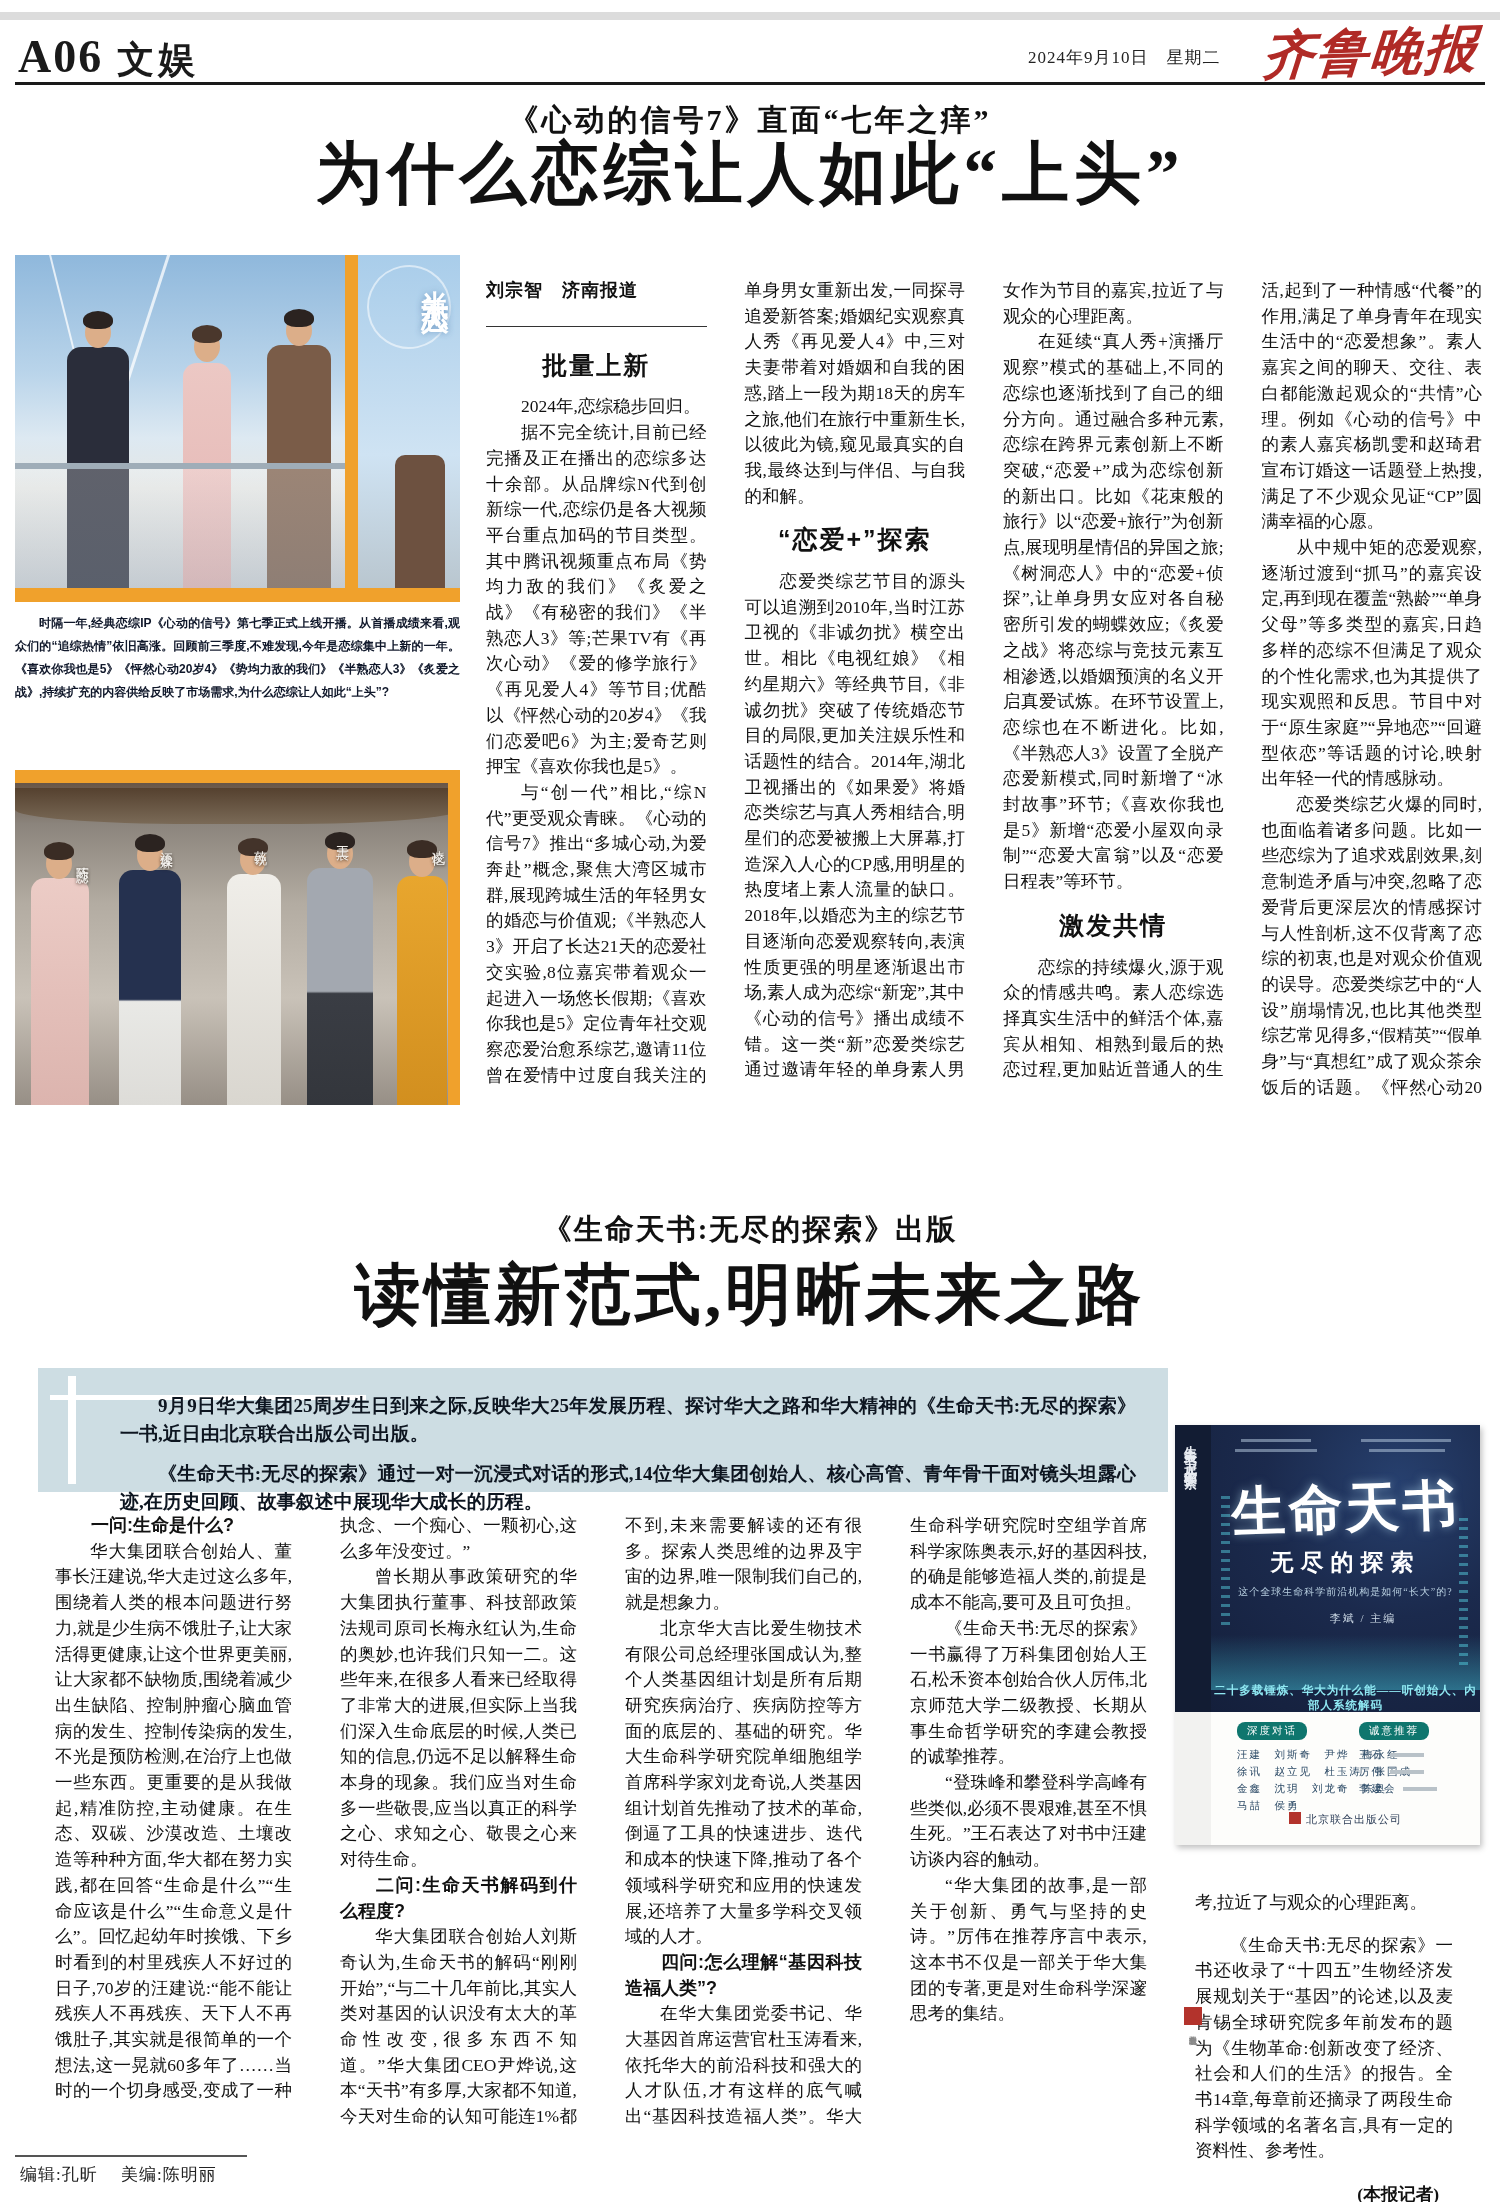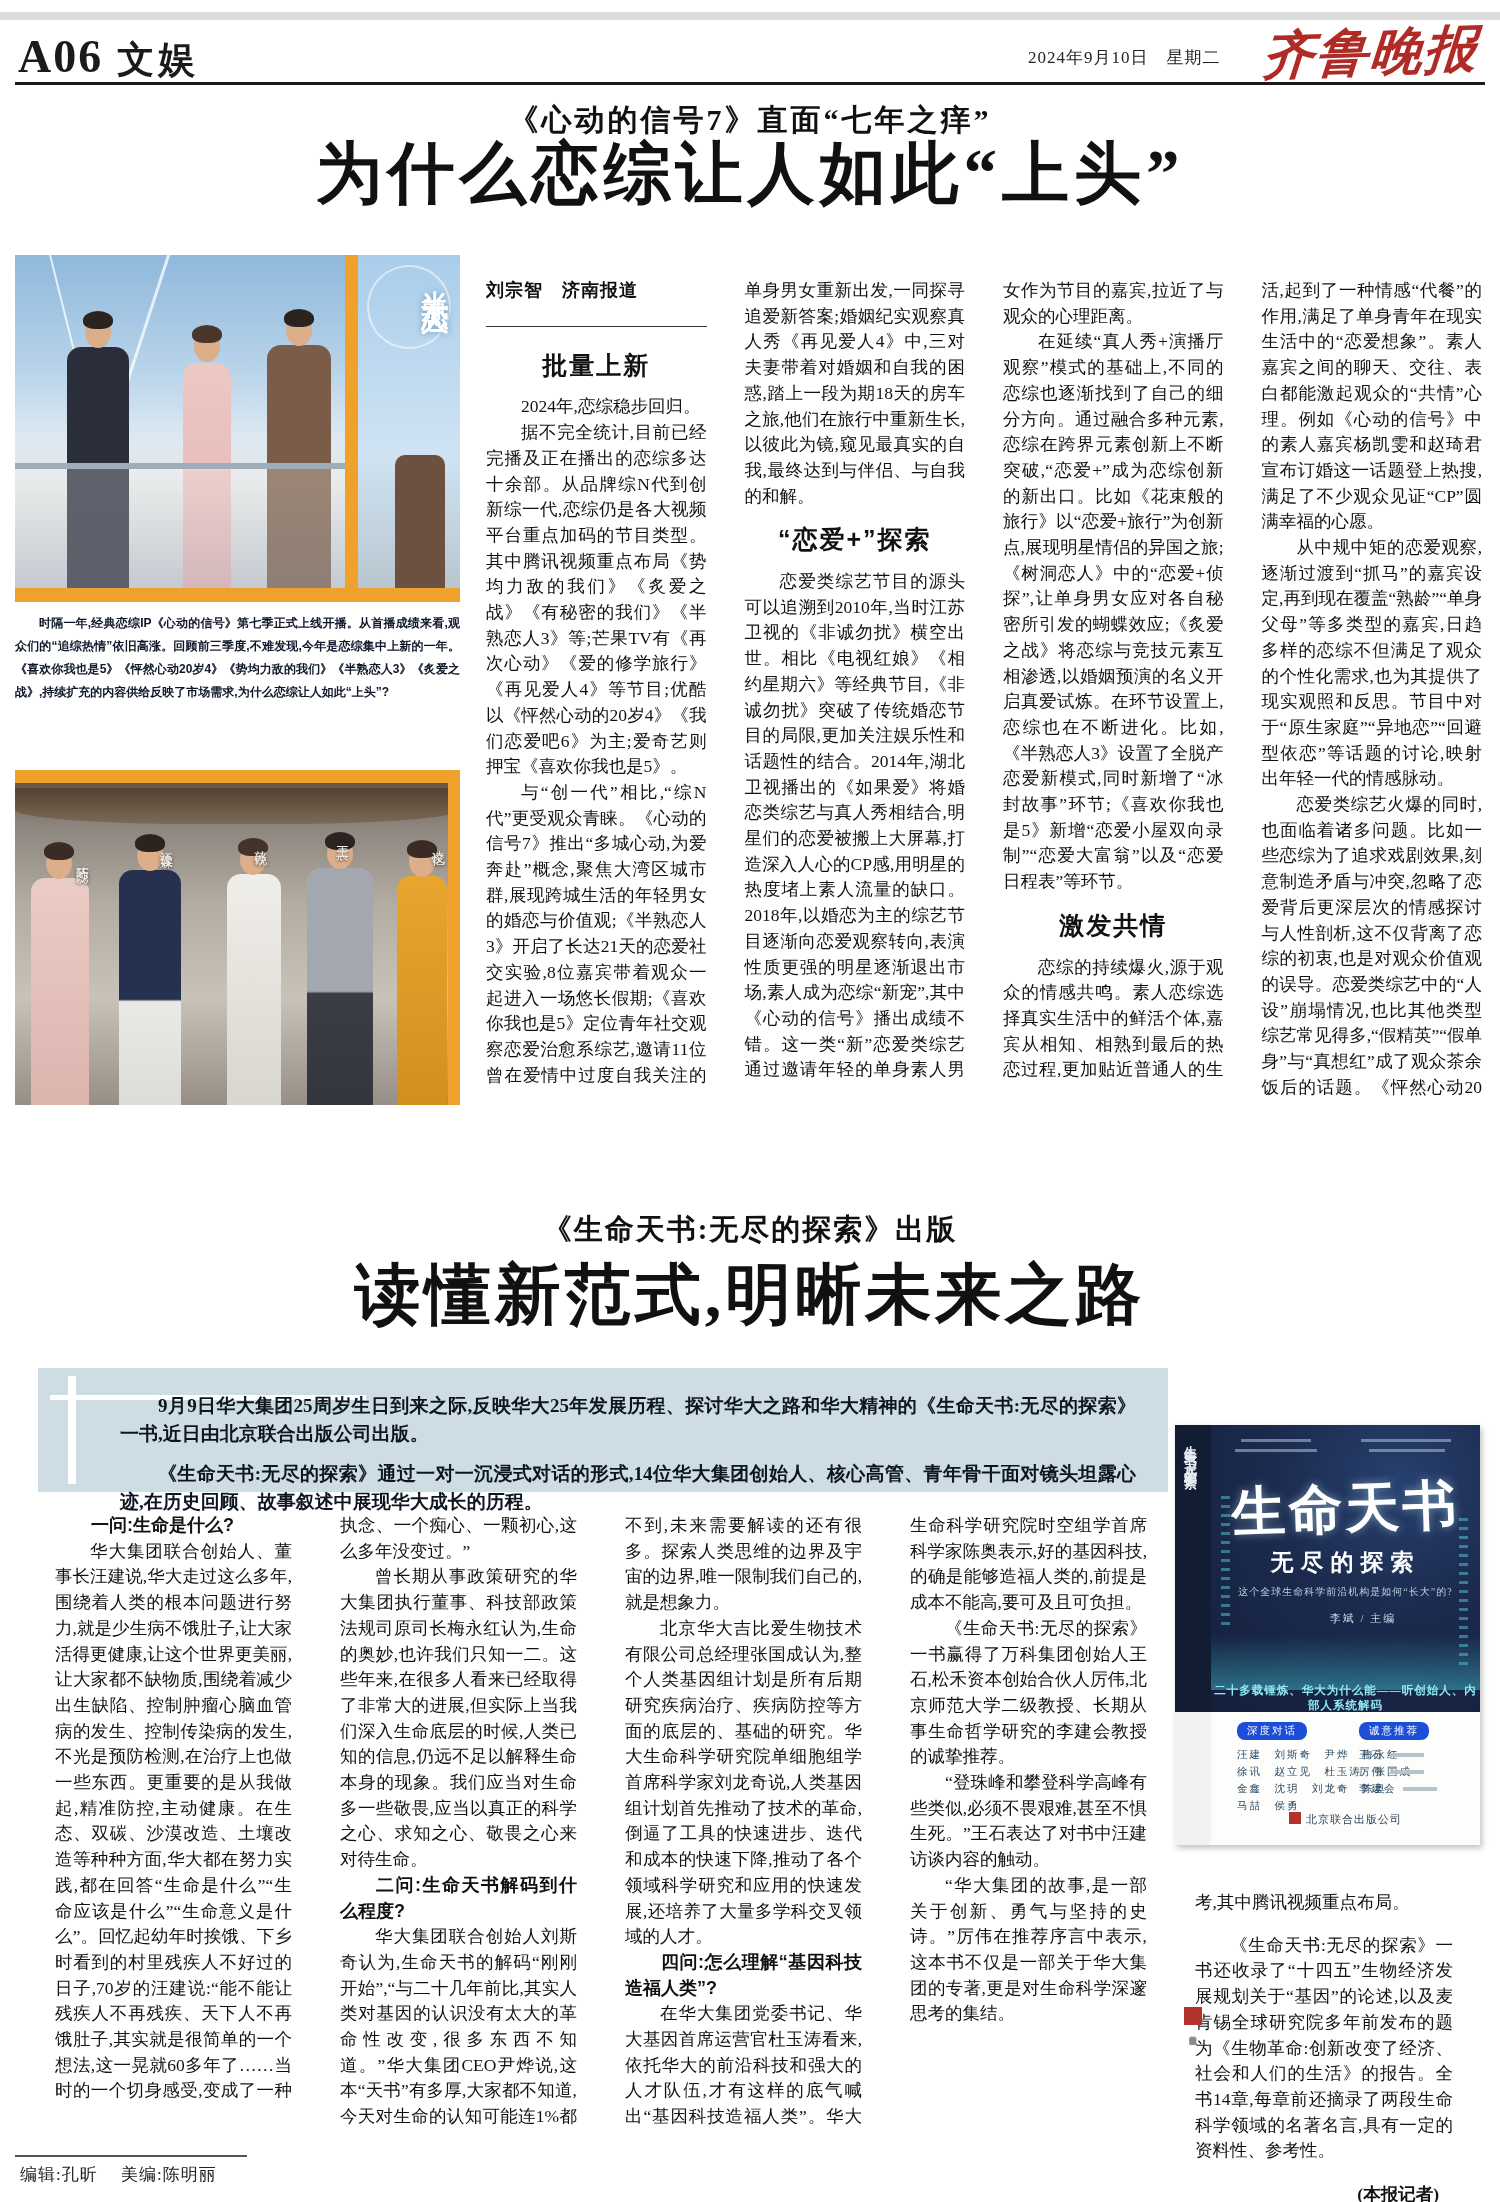--- a/index.html
+++ b/index.html
@@ -81,21 +81,21 @@
   .tinyline{position:absolute;height:3px;background:rgba(190,210,230,.5);}
   #bk-title{position:absolute;left:0;top:48px;width:269px;text-align:center;color:#fff;font-size:54px;
       font-weight:900;letter-spacing:3px;transform:rotate(-2deg);text-shadow:0 0 10px rgba(200,240,255,.5);}
   #bk-sub{position:absolute;left:0;top:122px;width:269px;text-align:center;color:#fff;font-size:23px;
       font-weight:700;letter-spacing:7px;}
   #bk-tagline{position:absolute;left:0;top:160px;width:269px;text-align:center;color:#b8cfe0;font-size:10px;letter-spacing:1px;}
   #bk-editor{position:absolute;left:0;top:186px;width:304px;text-align:center;color:#cfdce8;font-size:11px;letter-spacing:2px;}
   #bk-banner{position:absolute;left:0;top:258px;width:269px;text-align:center;color:#8fe8f2;font-size:11.5px;
       font-weight:700;letter-spacing:1px;}
   #book-bottom{left:36px;top:287px;width:269px;height:133px;background:#fdfdfb;}
-  .pill{position:absolute;color:#fff;background:#1d4ed8;font-size:10.5px;padding:2px 10px;border-radius:8px;
+  .pill{position:absolute;color:#fff;background:#0f766e;font-size:10.5px;padding:2px 10px;border-radius:8px;
       font-family:"Liberation Sans",sans-serif;letter-spacing:2px;}
   .bk-names{position:absolute;font-size:10.5px;color:#2c4a66;letter-spacing:2px;line-height:17px;
       font-family:"Liberation Sans",sans-serif;}
   .bk-rec-row{white-space:nowrap;}
   .annot{display:inline-block;width:34px;height:4px;background:#b9c2c8;margin-left:6px;vertical-align:middle;}
   #bk-pub{position:absolute;left:0;top:100px;width:269px;text-align:center;font-size:11px;color:#30405a;letter-spacing:1px;}
   #bk-pub-logo{display:inline-block;width:12px;height:12px;background:#b3332c;margin-right:5px;vertical-align:-1px;}
   
   #footer-rule{left:15px;top:2155px;width:232px;height:2px;background:#555;}
   #footer-text{left:20px;top:2163px;font-size:17px;color:#222;letter-spacing:1px;}
@@ -205,21 +205,21 @@
       <p class="a2-h">二问:生命天书解码到什么程度?</p>
       <p class="para">华大集团联合创始人刘斯奇认为,生命天书的解码“刚刚开始”,“与二十几年前比,其实人类对基因的认识没有太大的革命性改变,很多东西不知道。”华大集团CEO尹烨说,这本“天书”有多厚,大家都不知道,今天对生命的认知可能连1%都不到,未来需要解读的还有很多。探索人类思维的边界及宇宙的边界,唯一限制我们自己的,就是想象力。</p>
       <p class="para">北京华大吉比爱生物技术有限公司总经理张国成认为,整个人类基因组计划是所有后期研究疾病治疗、疾病防控等方面的底层的、基础的研究。华大生命科学研究院单细胞组学首席科学家刘龙奇说,人类基因组计划首先推动了技术的革命,倒逼了工具的快速进步、迭代和成本的快速下降,推动了各个领域科学研究和应用的快速发展,还培养了大量多学科交叉领域的人才。</p>
       <p class="a2-h">四问:怎么理解“基因科技造福人类”?</p>
       <p class="para">在华大集团党委书记、华大基因首席运营官杜玉涛看来,依托华大的前沿科技和强大的人才队伍,才有这样的底气喊出“基因科技造福人类”。华大生命科学研究院时空组学首席科学家陈奥表示,好的基因科技,的确是能够造福人类的,前提是成本不能高,要可及且可负担。</p>
       <p class="para">《生命天书:无尽的探索》一书赢得了万科集团创始人王石,松禾资本创始合伙人厉伟,北京师范大学二级教授、长期从事生命哲学研究的李建会教授的诚挚推荐。</p>
       <p class="para">“登珠峰和攀登科学高峰有些类似,必须不畏艰难,甚至不惧生死。”王石表达了对书中汪建访谈内容的触动。</p>
       <p class="para">“华大集团的故事,是一部关于创新、勇气与坚持的史诗。”厉伟在推荐序言中表示,这本书不仅是一部关于华大集团的专著,更是对生命科学深邃思考的集结。</p>
     </div>
   <div class="abs" id="a2-tail">
-      <p>考,其中腾讯视频重点布局。</p>
+      <p>考,拉近了与观众的心理距离。</p>
       <p class="para">《生命天书:无尽的探索》一书还收录了“十四五”生物经济发展规划关于“基因”的论述,以及麦肯锡全球研究院多年前发布的题为《生物革命:创新改变了经济、社会和人们的生活》的报告。全书14章,每章前还摘录了两段生命科学领域的名著名言,具有一定的资料性、参考性。</p>
       <p id="a2-sign">(本报记者)</p>
     </div>
 
   <div class="abs" id="book">
     <div class="abs" id="book-spine">
       <div class="abs" id="spine-title">生命天书 无尽的探索</div>
     </div>
     <div class="abs" id="book-spine-bottom">
       <div class="abs" id="spine-seal"></div>

